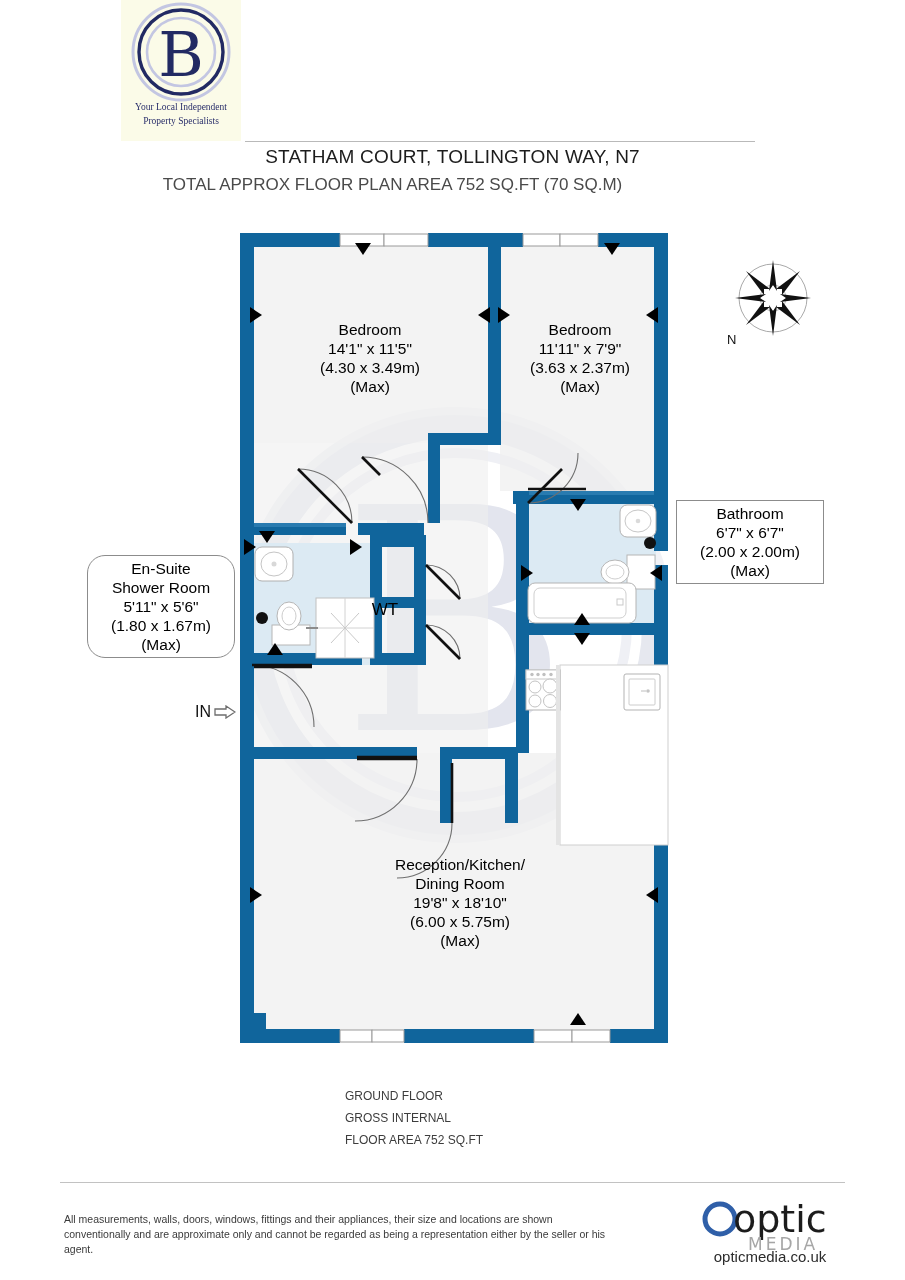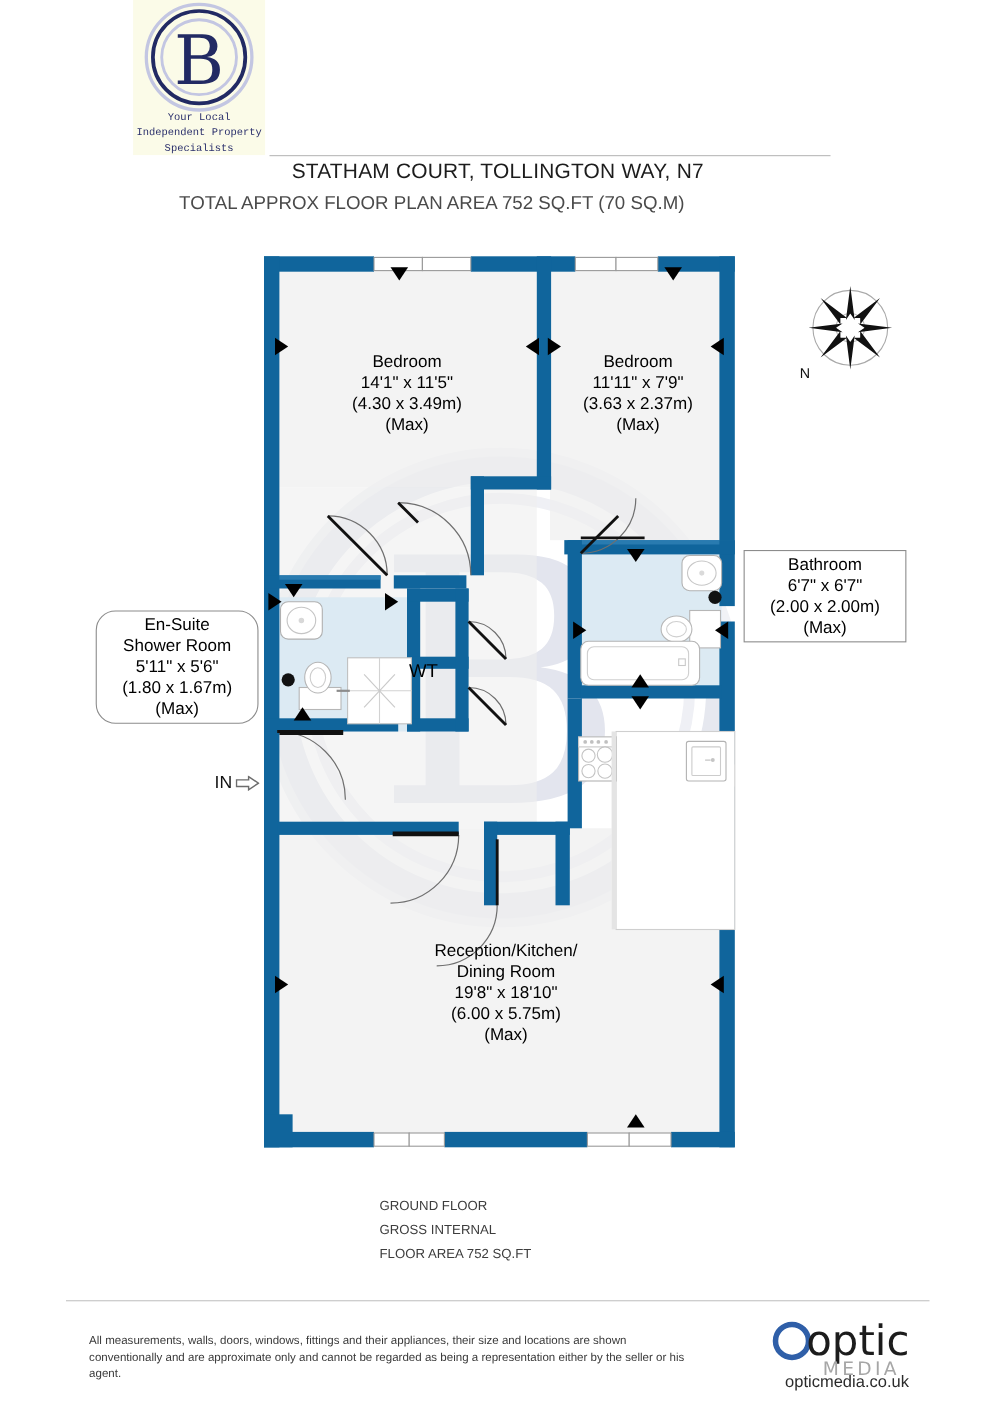--- a/index.html
+++ b/index.html
@@ -5,21 +5,21 @@
   html,body{margin:0;padding:0;background:#fff;}
   body{
     width:905px;height:1280px;position:relative;overflow:hidden;
     font-family:"Liberation Sans", sans-serif;color:#1a1a1a;
   }
   
   #header-logo{position:absolute;left:121px;top:0;width:120px;height:141px;background:#fbfbe8;}
   #header-logo .logo-mark{position:absolute;left:0;top:0;width:120px;height:105px;}
   #header-logo .logo-tag{
     position:absolute;left:0;top:100px;width:120px;text-align:center;
-    font-family:Liberation Mono, monospace;font-size:9.5px;color:#2a2f6b;line-height:14px;
+    font-family:Liberation Serif, serif;font-size:9.5px;color:#2a2f6b;line-height:14px;
   }
   #header-rule{position:absolute;left:245px;top:141px;width:510px;height:1px;background:#b9b9b9;}
   #plan-title{
     position:absolute;left:0;top:146px;width:905px;text-align:center;
     font-size:19px;letter-spacing:.2px;color:#1c1c1c;
   }
   #plan-subtitle{
     position:absolute;left:0;top:175px;width:785px;text-align:center;
     font-size:17px;color:#4a4a4a;
   }
@@ -45,21 +45,21 @@
   #compass-wrap{position:absolute;}
   #compass-n{position:absolute;font-size:13px;color:#111;}
 
   
   #gross-block{
     position:absolute;left:345px;top:1085px;font-size:12px;line-height:22px;color:#3d3d3d;
     white-space:pre-line;
   }
   #footer-rule{position:absolute;left:60px;top:1182px;width:785px;height:1px;background:#c2c2c2;}
   #disclaimer{
-    position:absolute;left:81px;top:1212px;width:545px;font-size:10.5px;line-height:15px;color:#3a3a3a;
+    position:absolute;left:64px;top:1212px;width:545px;font-size:10.5px;line-height:15px;color:#3a3a3a;
   }
   #optic-logo{position:absolute;left:700px;top:1192px;width:140px;height:70px;}
   #optic-url{
     position:absolute;left:700px;top:1248px;width:140px;text-align:center;
     font-size:15px;color:#2b2b2b;
   }
 </style>
 </head>
 <body>
 

